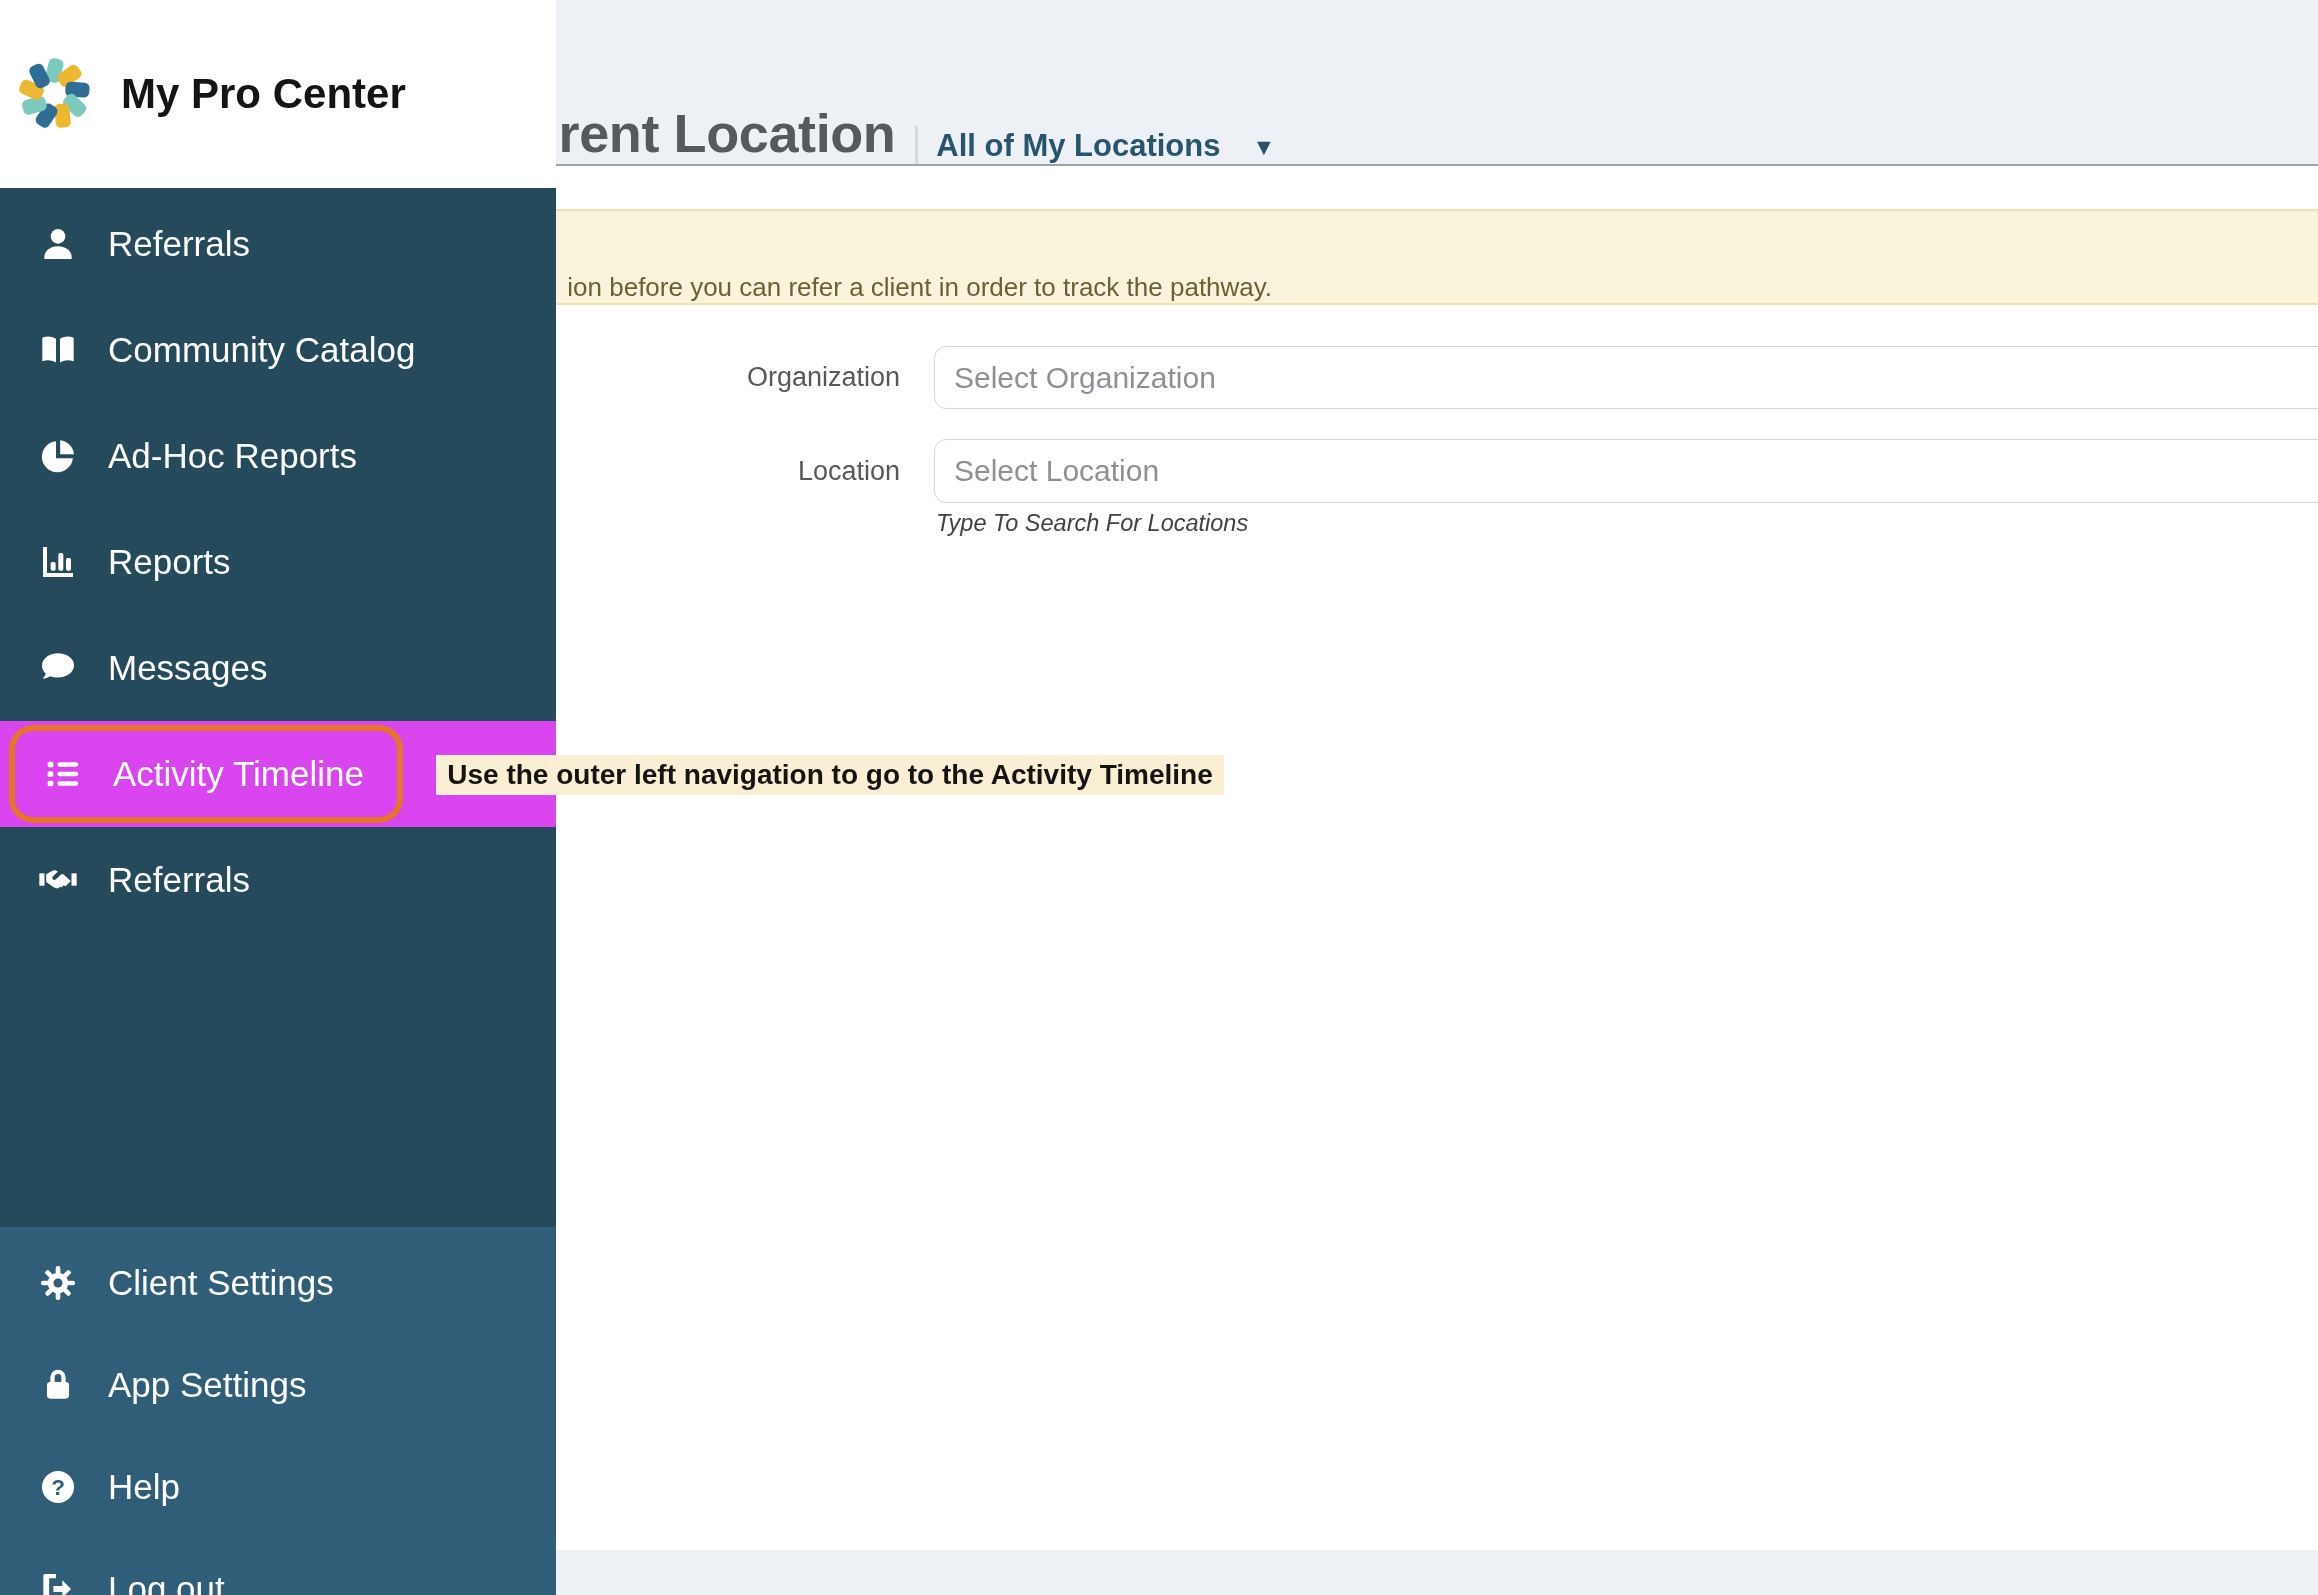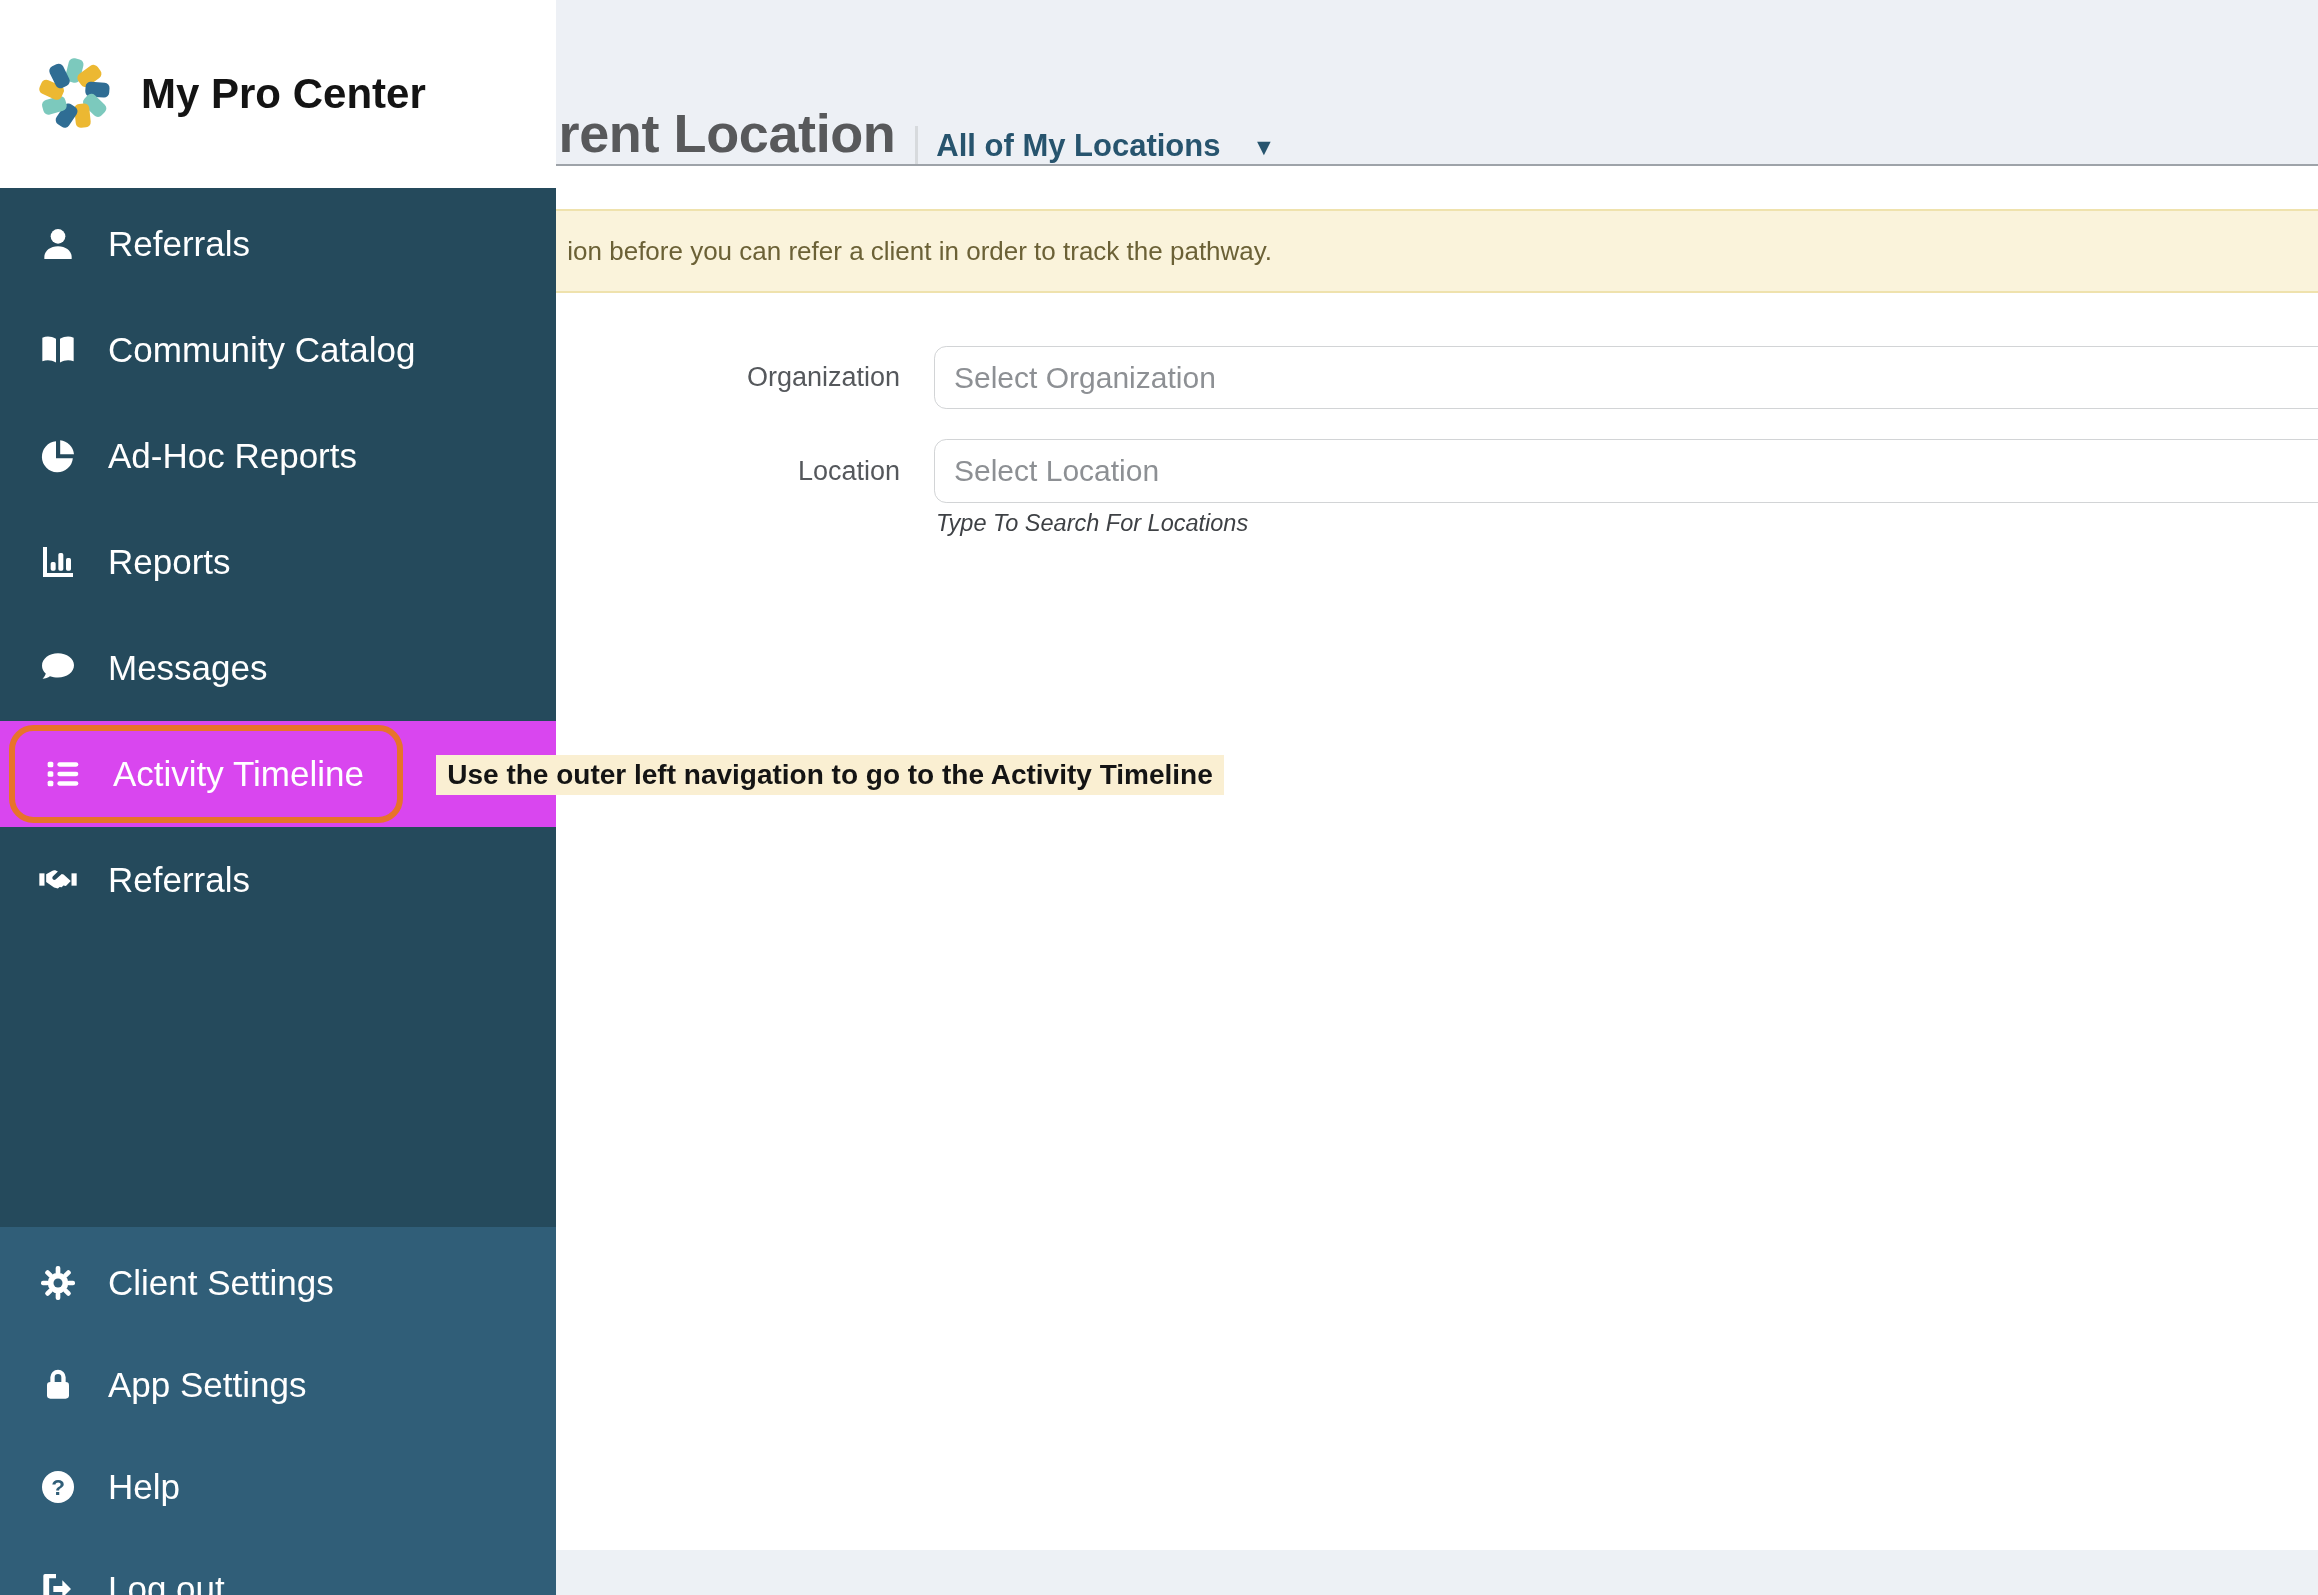--- a/index.html
+++ b/index.html
@@ -17,44 +17,44 @@
   }
   .page-title{margin:0;font-size:54px;font-weight:700;color:#58595B;letter-spacing:-0.4px;white-space:nowrap;}
   .tdiv{width:2.6px;height:38px;background:#D7DADD;margin:5.2px 18.3px 0 20px;flex:none;}
   .loc-filter{
     display:flex;align-items:center;gap:32px;background:none;border:none;cursor:pointer;
     font-family:"Liberation Sans",sans-serif;font-size:31px;font-weight:600;color:#27546E;padding:0;margin-top:3.5px;
   }
   .loc-filter .caret{font-size:23px;line-height:1;margin-top:3.5px;}
 
   .banner{
-    position:absolute;top:209px;left:0;right:0;height:84px;background:#FAF3DB;
+    position:absolute;top:209px;left:0;right:0;height:96px;background:#FAF3DB;
     border-top:2.6px solid #EFE2AD;border-bottom:2.6px solid #EFE2AD;
-    display:flex;align-items:center;padding-left:11.3px;
+    display:flex;align-items:flex-end;padding-left:11.3px;
     font-size:26px;font-weight:500;color:#6B6136;white-space:nowrap;overflow:hidden;
   }
 
   .form-row{position:absolute;left:0;display:flex;align-items:center;width:1839px;}
   .row-org{top:346px;height:63px;}
   .row-loc{top:439px;height:64px;}
   .form-row label{width:344px;text-align:right;font-size:27px;color:#55585C;flex:none;}
   .form-row input{
     margin-left:34px;flex:1;height:100%;border:1.7px solid #D2D4D6;border-radius:12.2px;
     padding:0 17.4px 0 19px;font-family:"Liberation Sans",sans-serif;font-size:30px;color:#555;outline:none;background:#fff;
   }
   .form-row input::placeholder{color:#8D9094;opacity:1;}
   .helper{position:absolute;top:510px;left:380px;font-size:23.5px;font-style:italic;color:#3E4145;}
 
   .footer-band{position:absolute;left:0;right:0;top:1550px;bottom:0;background:#EDF1F5;}
 
   
   .sidebar{position:absolute;left:0;top:0;width:556px;height:1595px;z-index:30;overflow:hidden;background:#254A5C;}
   .brand{
     position:absolute;top:0;left:0;right:0;height:188px;background:#fff;
-    display:flex;align-items:center;padding-left:39px;gap:32px;cursor:pointer;
+    display:flex;align-items:center;padding-left:19px;gap:32px;cursor:pointer;
   }
   .logo{position:relative;width:70px;height:70px;flex:none;}
   .logo span{
     position:absolute;left:50%;top:50%;width:15px;height:23.5px;margin:-11.8px 0 0 -7.4px;border-radius:5.2px;
   }
   .logo .s1{transform:rotate(0deg)   translateY(-23.5px) rotate(14deg);background:#7CC9BD;}
   .logo .s2{transform:rotate(40deg)  translateY(-23.5px) rotate(14deg);background:#ECB832;}
   .logo .s3{transform:rotate(80deg)  translateY(-23.5px) rotate(14deg);background:#2F6D94;}
   .logo .s4{transform:rotate(120deg) translateY(-23.5px) rotate(14deg);background:#7CC9BD;}
   .logo .s5{transform:rotate(160deg) translateY(-23.5px) rotate(14deg);background:#ECB832;}

